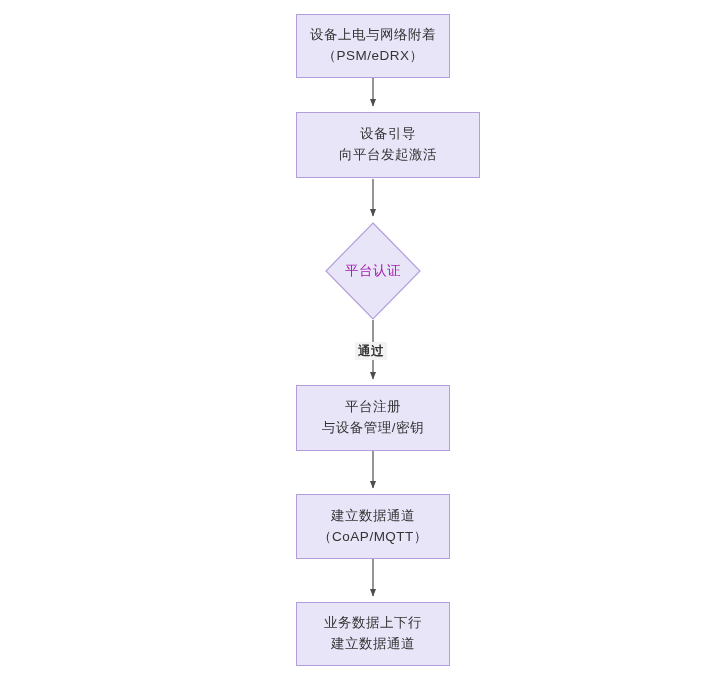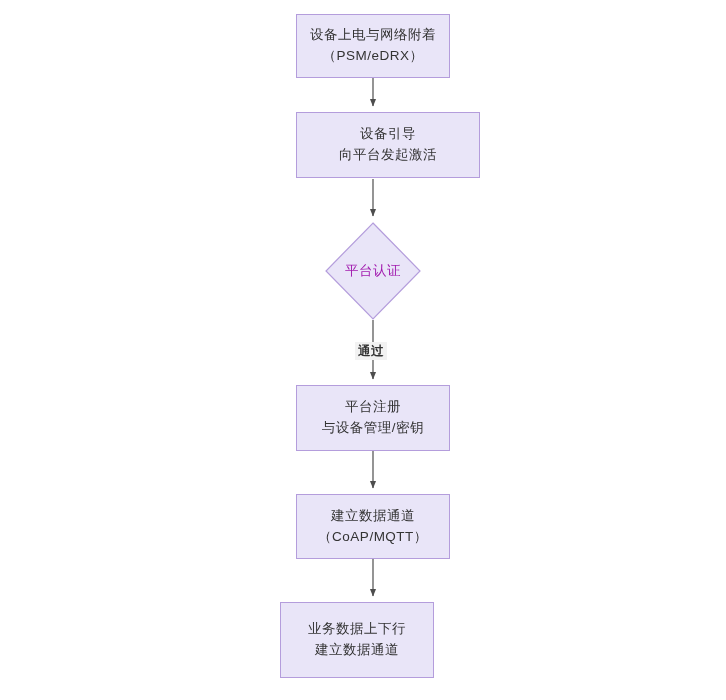--- a/index.html
+++ b/index.html
@@ -128,18 +128,18 @@
   <div class="node" style="left:296px; top:385px; width:154px; height:66px;">
     <span class="line1">平台注册</span>
     <span class="line2">与设备管理/密钥</span>
   </div>
 
   <div class="node" style="left:296px; top:494px; width:154px; height:65px;">
     <span class="line1">建立数据通道</span>
     <span class="line2">（CoAP/MQTT）</span>
   </div>
 
-  <div class="node" style="left:280px; top:602px; width:154px; height:76px;">
+  <div class="node" style="left:296px; top:602px; width:154px; height:64px;">
     <span class="line1">业务数据上下行</span>
     <span class="line2">建立数据通道</span>
   </div>
 
 </div>
 
 </body></html>

